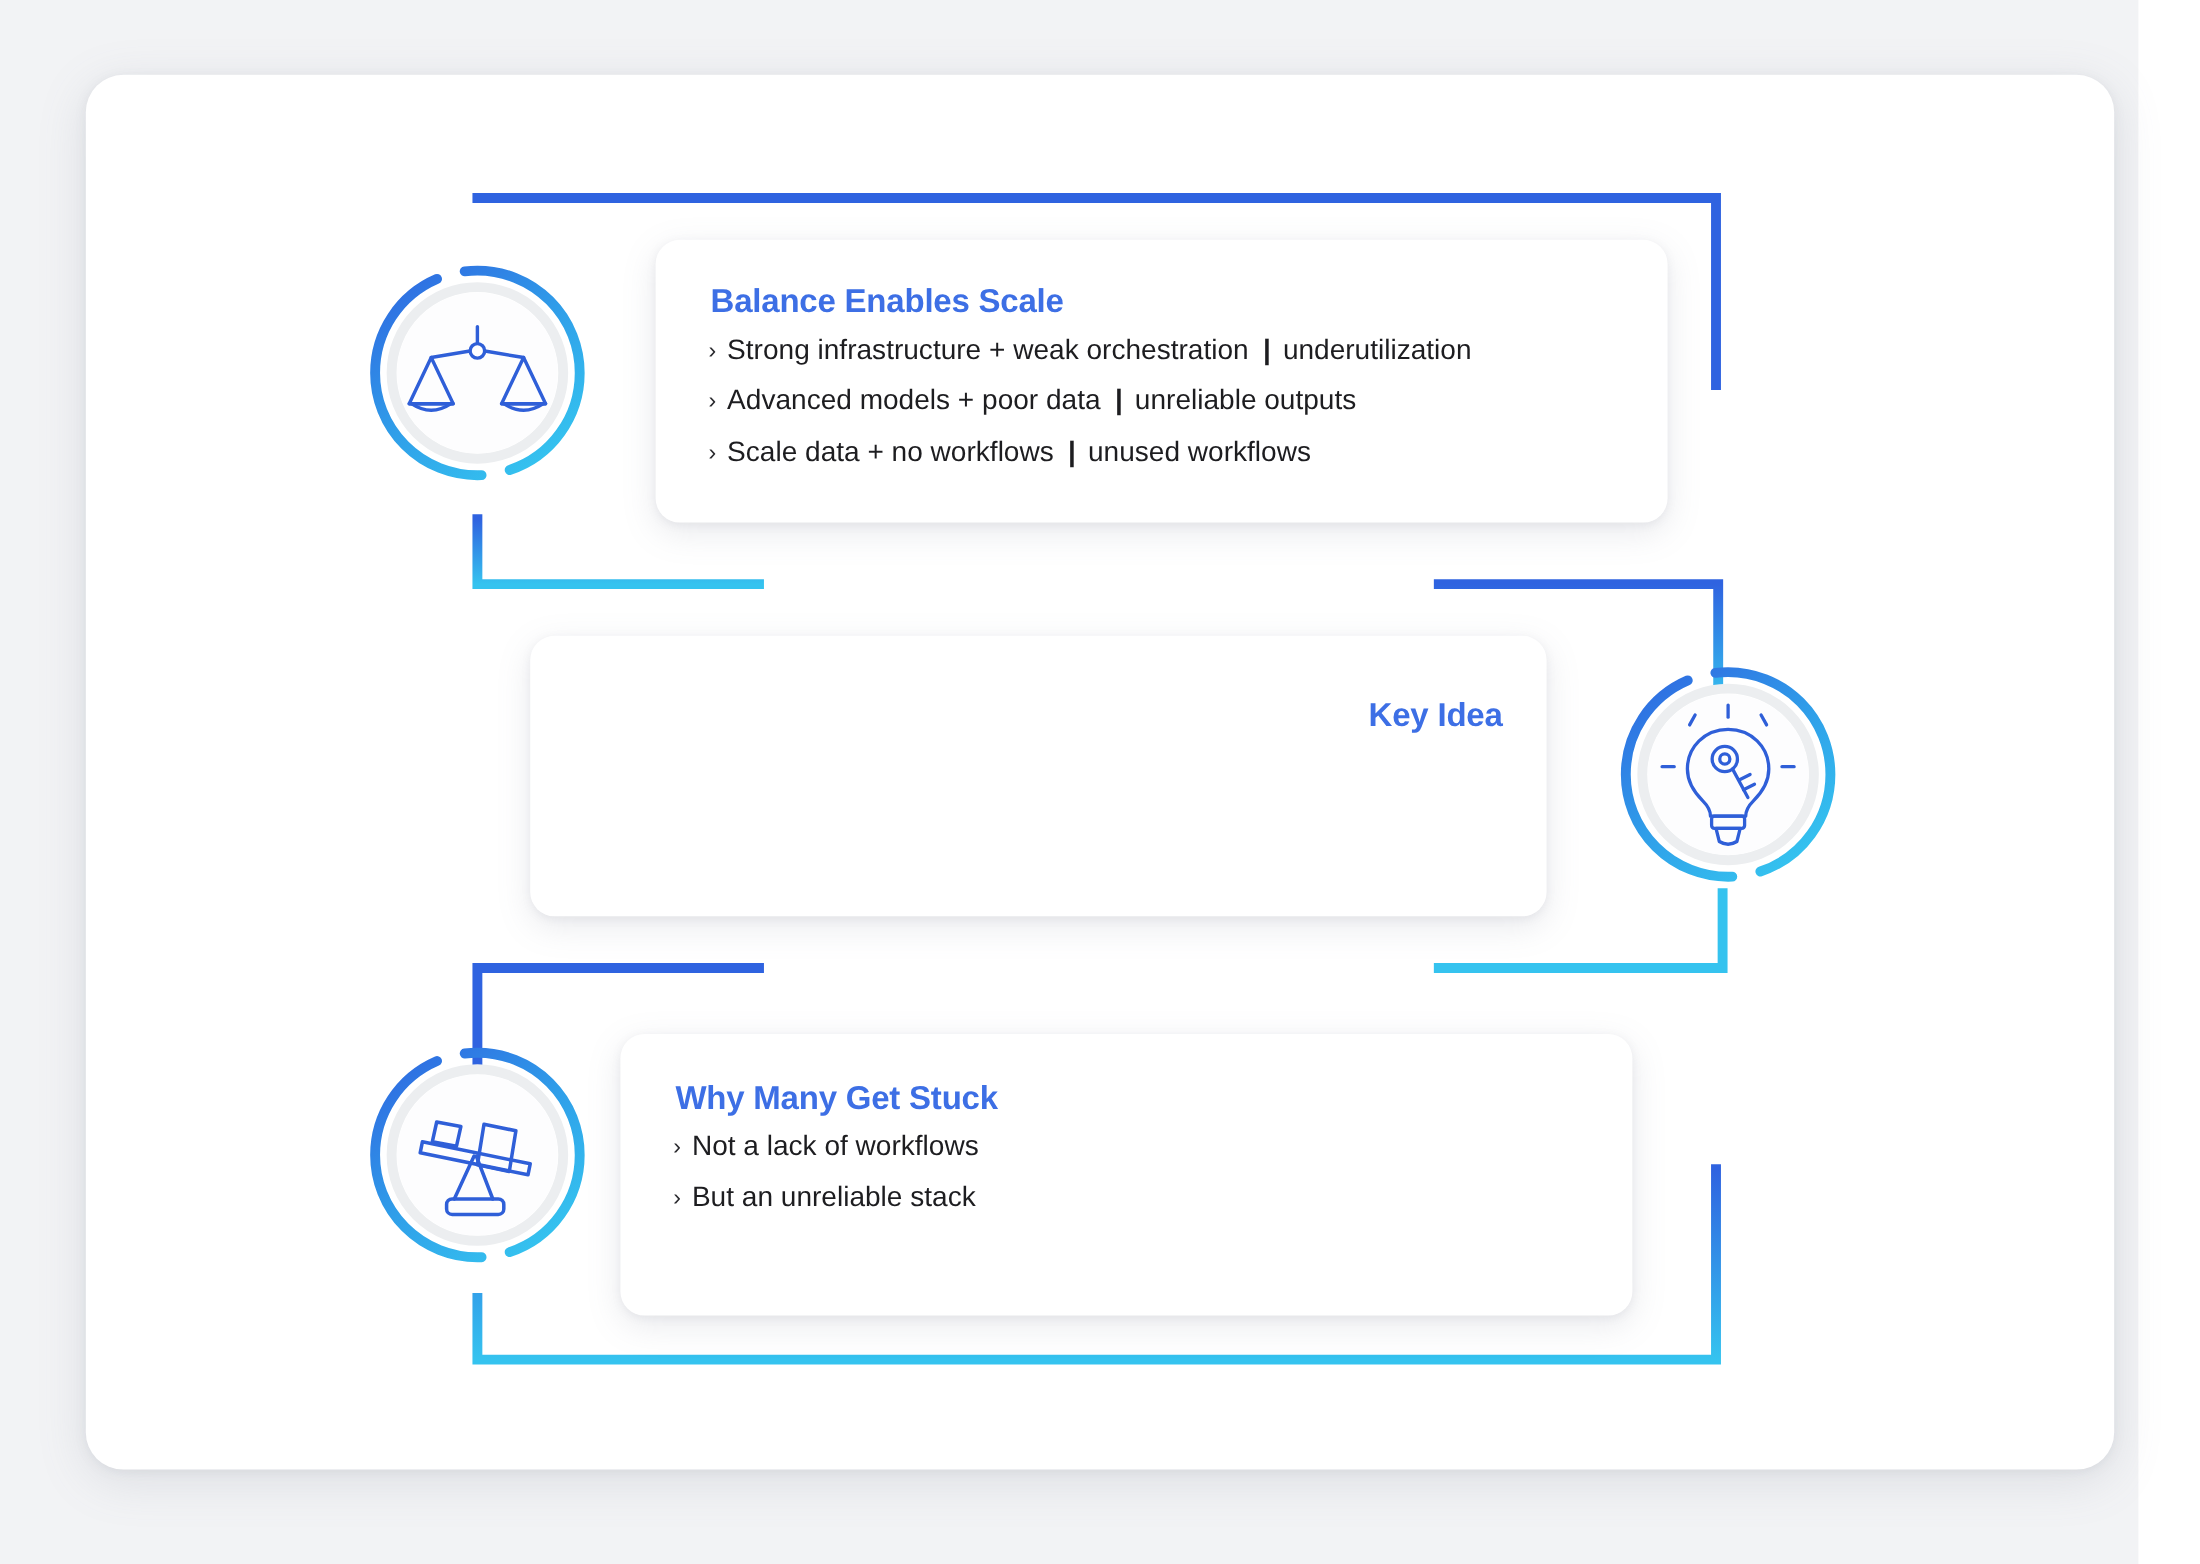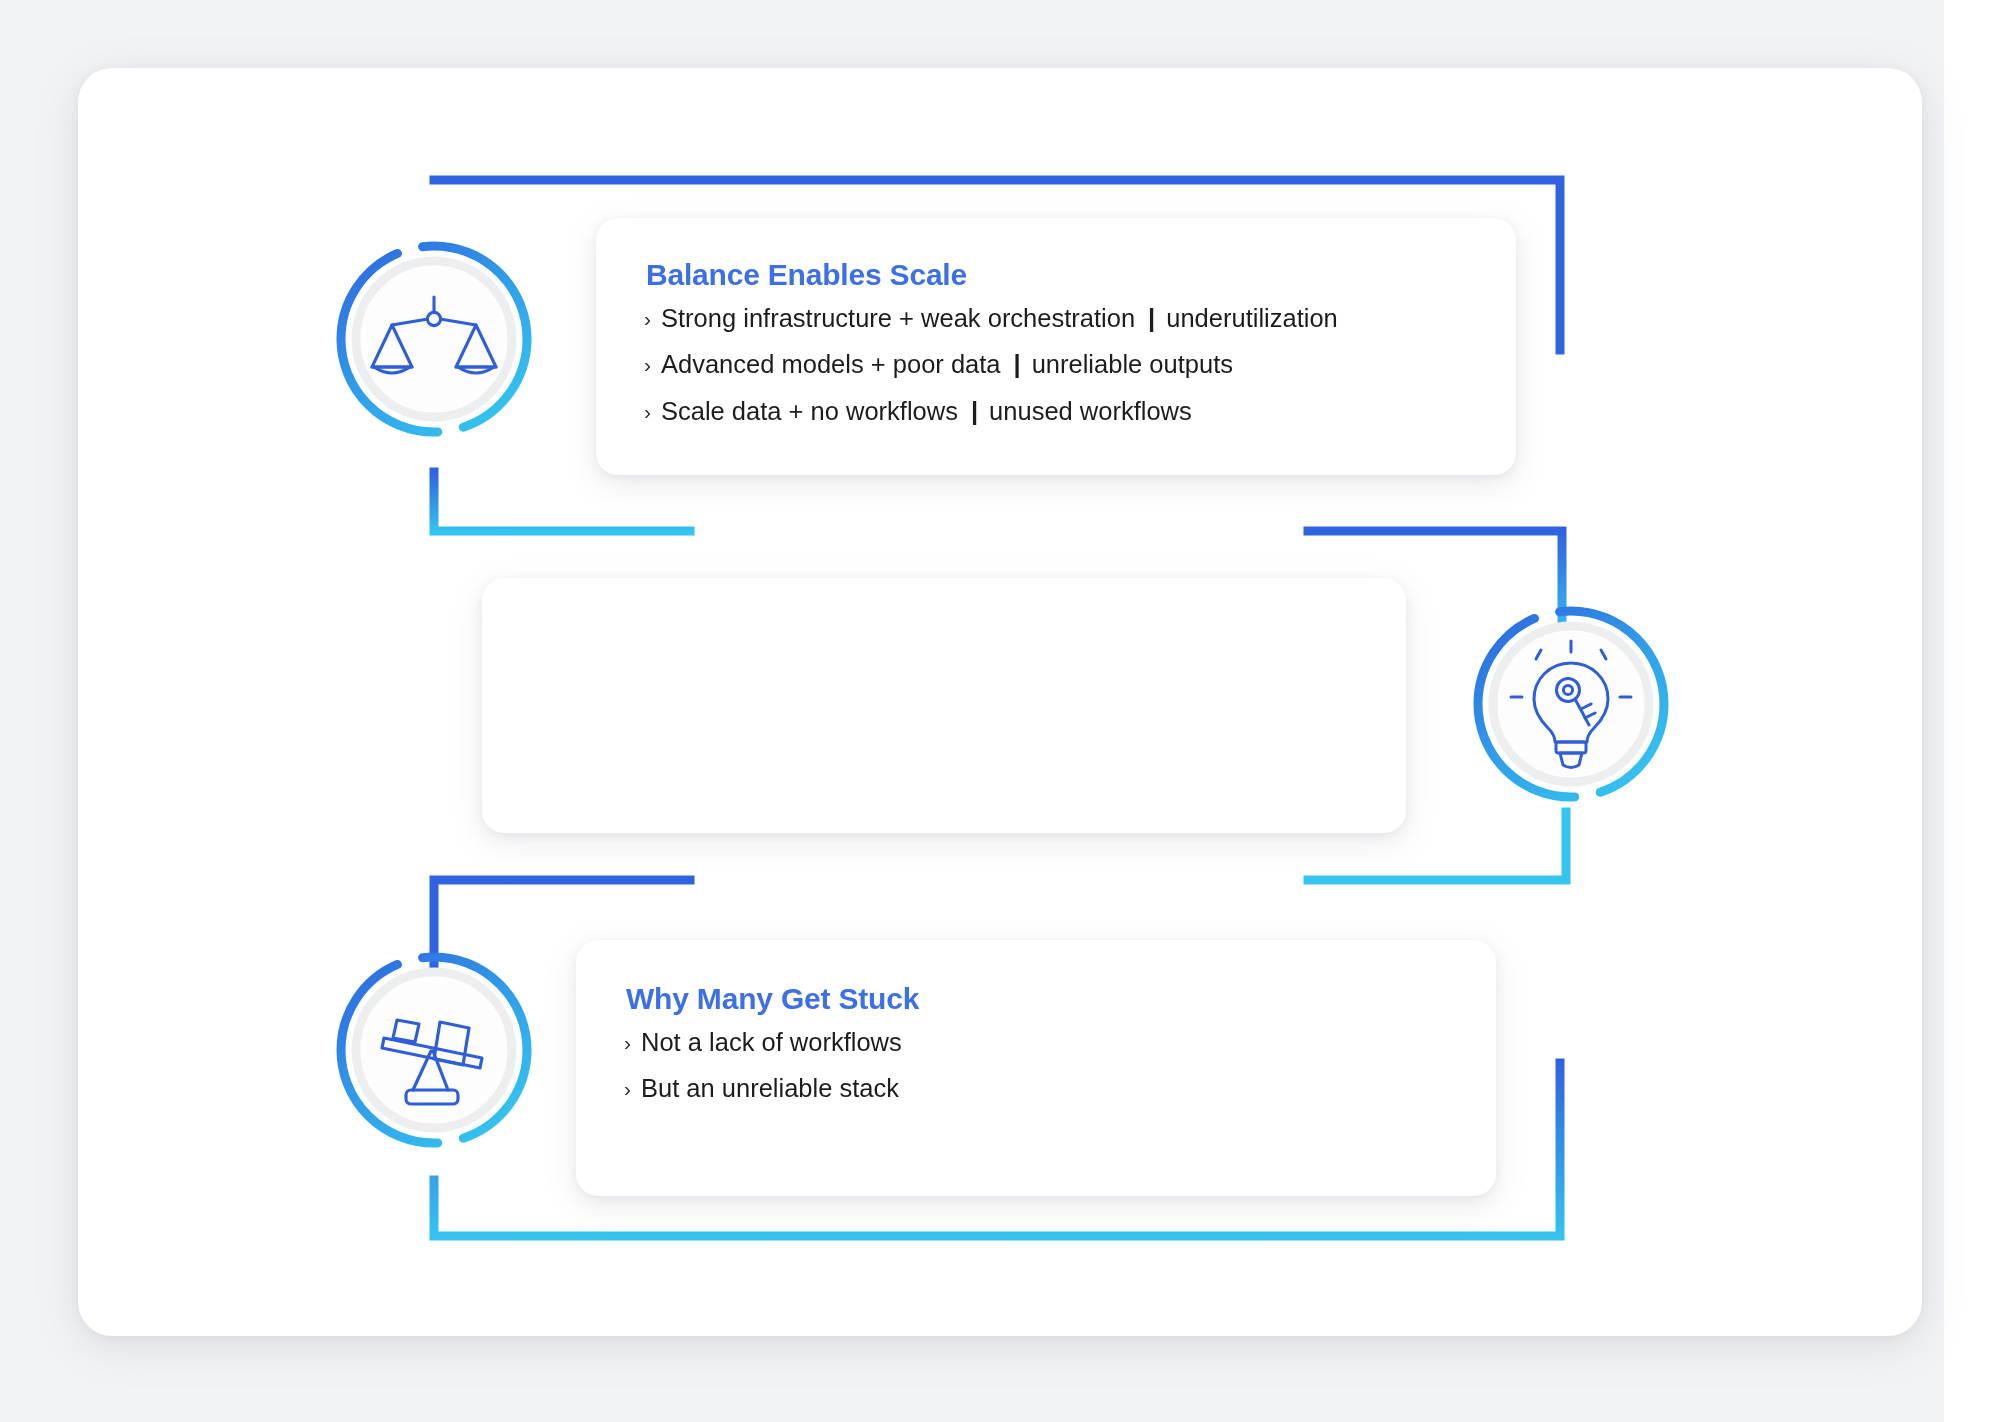--- a/index.html
+++ b/index.html
@@ -47,21 +47,21 @@
   .card {
     position: absolute;
     background: #ffffff;
     border-radius: 22px;
     box-shadow: 0 9px 30px rgba(125,131,147,.17),
                 0 2px 8px rgba(125,131,147,.10);
     box-sizing: border-box;
   }
   #card-top    { left: 596px; top: 218px;  width: 920px; height: 257px; padding: 40px 48px 0 48px; }
   #card-mid    { left: 482px; top: 578px;  width: 924px; height: 255px; padding: 56px 40px 0 40px; text-align: right; }
-  #card-bottom { left: 576px; top: 940px;  width: 920px; height: 256px; padding: 42px 48px 0 48px; }
+  #card-bottom { left: 564px; top: 940px;  width: 920px; height: 256px; padding: 42px 48px 0 48px; }
 
   .card-title {
     font-size: 30px;
     font-weight: 700;
     color: #3d6fe5;
     letter-spacing: -0.2px;
     margin: 0 0 14px 2px;
     line-height: 1.12;
   }
   #card-mid .card-title { margin: 0 0 14px 0; }
@@ -210,20 +210,21 @@
       <li class="bullet">
         <span class="chev">›</span>
         <span class="bullet-main">Scale data + no workflows</span>
         <span class="bullet-sep">|</span>
         <span class="bullet-tail">unused workflows</span>
       </li>
     </ul>
   </div>
 
   <div class="card" id="card-mid">
+    <div class="card-title">Key Idea</div>
   </div>
 
   <div class="card" id="card-bottom">
     <div class="card-title">Why Many Get Stuck</div>
     <ul class="bullets">
       <li class="bullet">
         <span class="chev">›</span>
         <span class="bullet-main">Not a lack of workflows</span>
       </li>
       <li class="bullet">

